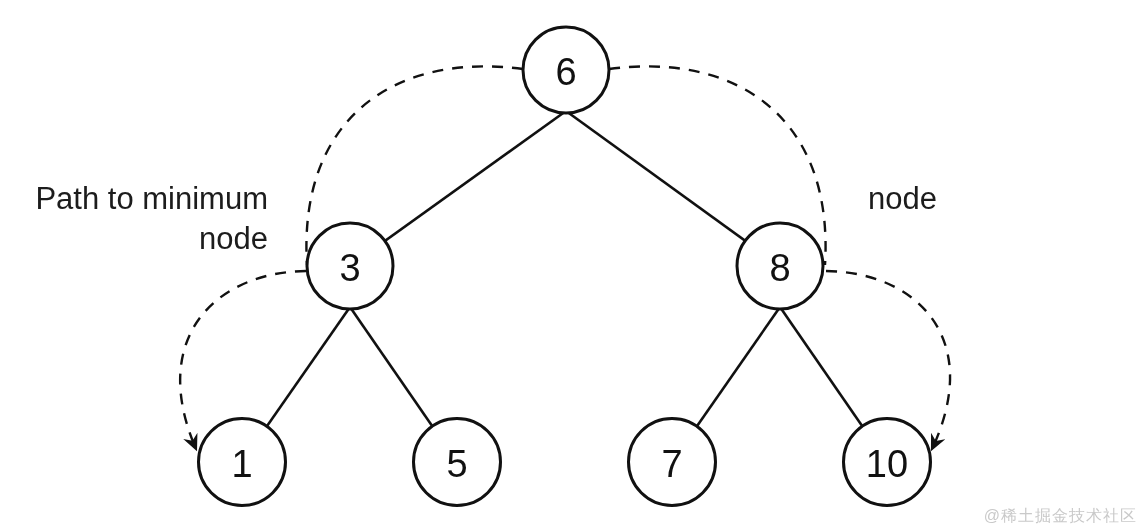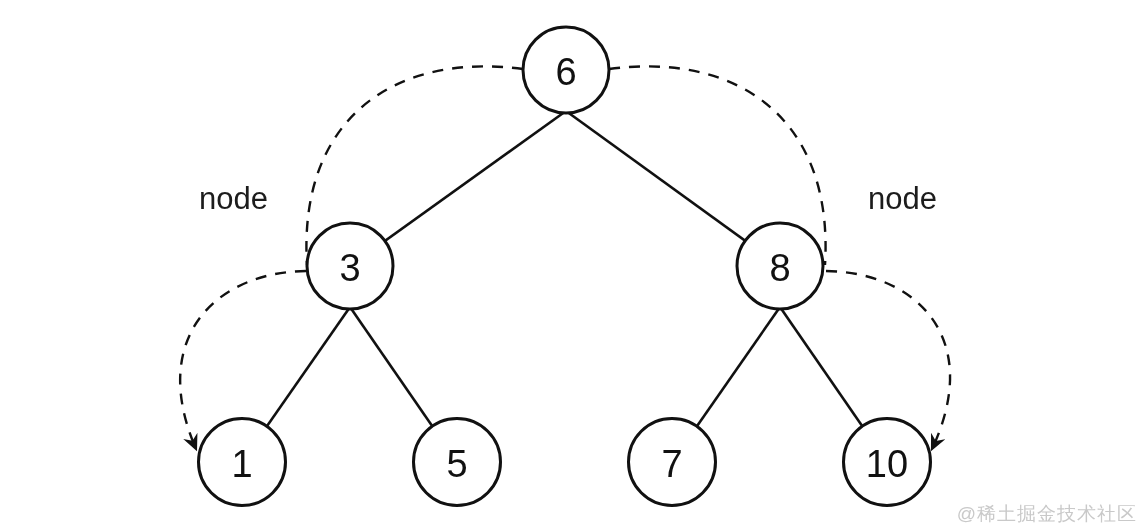--- a/index.html
+++ b/index.html
@@ -57,21 +57,21 @@
   }
   .path-label.right {
     left: 868px;
     width: 270px;
     text-align: left;
   }
   .watermark {
     position: absolute;
     right: 6px;
     bottom: 5px;
-    font-size: 19px;
+    font-size: 16px;
     letter-spacing: 1px;
     color: #c9c9c9;
   }
 </style>
 </head>
 <body>
 
 <div class="canvas">
 
   <svg class="diagram" width="1143" height="532" viewBox="0 0 1143 532">
@@ -104,20 +104,21 @@
     <text class="node-value" x="566" y="72">6</text>
     <text class="node-value" x="350" y="268">3</text>
     <text class="node-value" x="780" y="268">8</text>
     <text class="node-value" x="242" y="464">1</text>
     <text class="node-value" x="457" y="464">5</text>
     <text class="node-value" x="672" y="464">7</text>
     <text class="node-value" x="887" y="464">10</text>
   </svg>
 
   <div class="path-label left">
+    <div>Path to minimum</div>
     <div>node</div>
   </div>
 
   <div class="path-label right">
     <div>node</div>
   </div>
 
   <div class="watermark">@稀土掘金技术社区</div>
 
 </div>

